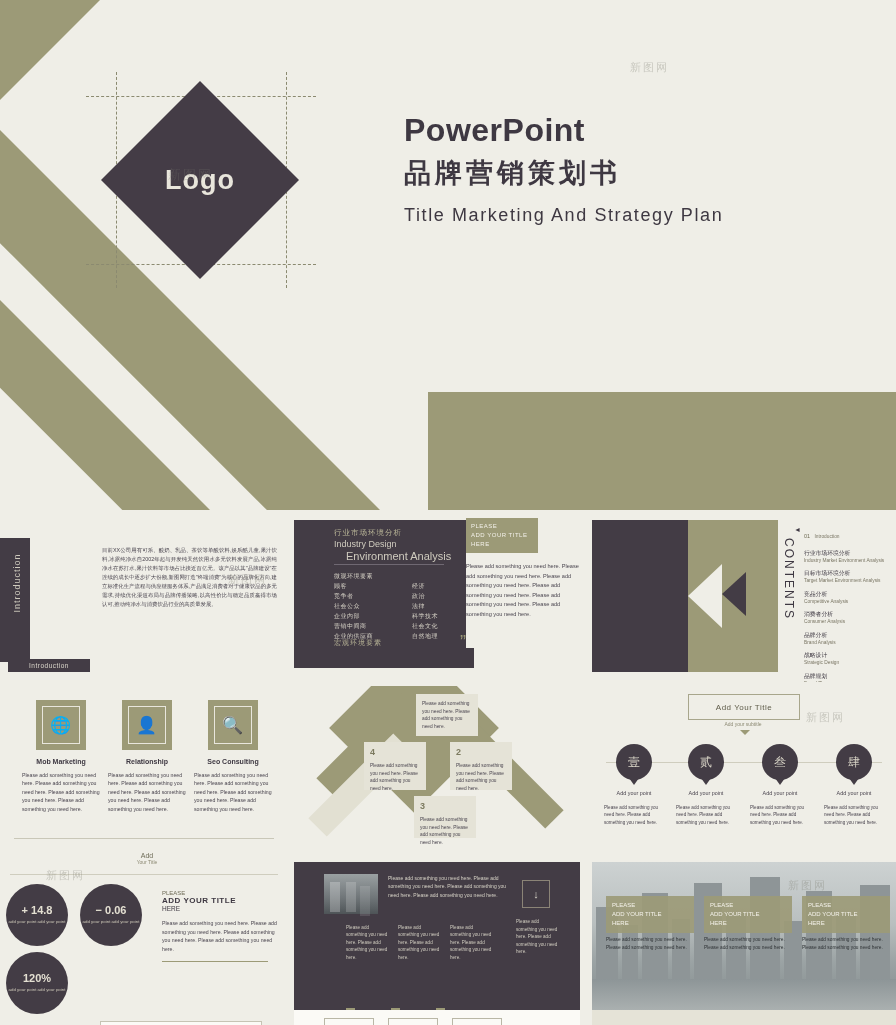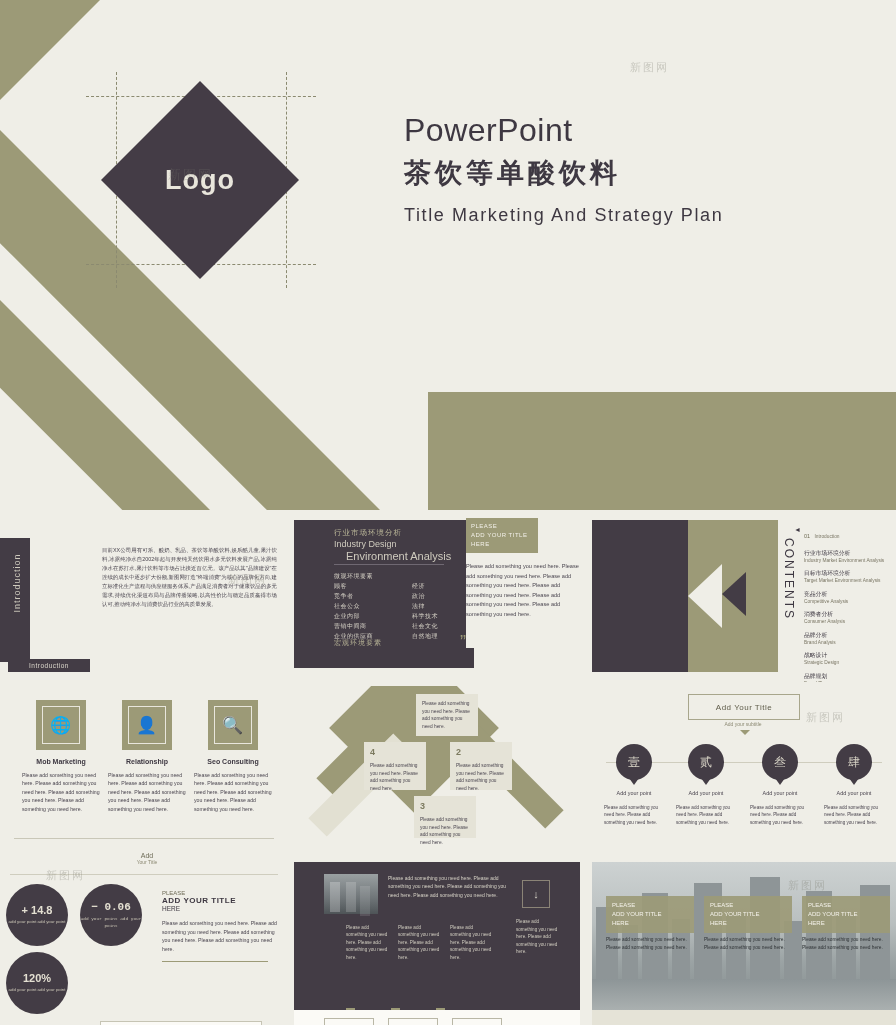--- a/index.html
+++ b/index.html
@@ -23,21 +23,21 @@
   .logo-diamond .lbl{
     position:absolute;left:0;top:0;width:140px;height:140px;
     transform:rotate(-45deg);
     display:flex;align-items:center;justify-content:center;
     color:#e9e6dc;font-size:27px;font-weight:bold;letter-spacing:1px;
   }
   .dashguide{position:absolute;border-top:1px dashed #8b8a70;}
   .dashguide.v{border-top:none;border-left:1px dashed #8b8a70;}
 
   .hero-text{position:absolute;left:404px;top:112px;width:460px;}
-  .t-ppt{font-size:32px;color:#3e3842;letter-spacing:.5px;margin:0 0 6px 0;font-weight:normal;}
+  .t-ppt{font-size:32px;color:#3e3842;letter-spacing:.5px;margin:0 0 6px 0;font-weight:bold;}
   .t-cn{font-size:27px;color:#3e3842;font-weight:bold;letter-spacing:4px;margin:0 0 14px 0;}
   .t-en{font-size:18px;color:#3e3842;letter-spacing:1.6px;margin:0 0 22px 0;}
   .t-meta{font-size:13px;color:#3e3842;letter-spacing:1px;}
   .t-meta .gap{display:inline-block;width:34px;}
 
   
   .wm{position:absolute;color:rgba(120,120,110,.32);font-size:11px;letter-spacing:2px;pointer-events:none;white-space:nowrap;}
   .wm.big{font-size:13px;color:rgba(120,120,110,.28);}
 
   
@@ -172,21 +172,21 @@
     <div class="dashguide" style="left:86px;top:264px;width:230px;"></div>
     <div class="dashguide v" style="left:116px;top:72px;height:216px;"></div>
     <div class="dashguide v" style="left:286px;top:72px;height:216px;"></div>
 
     <div class="logo-diamond">
       <div class="lbl">Logo</div>
     </div>
 
     <div class="hero-text">
       <div class="t-ppt">PowerPoint</div>
-      <div class="t-cn">茶饮等单酸饮料</div>
+      <div class="t-cn">品牌营销策划书</div>
       <div class="t-en">Title  Marketing And Strategy Plan</div>
     </div>
 
     <div class="wm big" style="left:168px;top:166px;">新图网</div>
     <div class="wm" style="left:630px;top:60px;">新图网</div>
   </div>
 
   <div class="grid">
 
     <div class="slide sA">
@@ -360,21 +360,21 @@
       <div class="addt">
         <span>Add</span>
         <small>Your Title</small>
       </div>
       <div class="hr"></div>
 
       <div class="circ" style="left:6px;top:32px;">
         <div class="v">+ 14.8</div>
         <div class="t">add your point add your point</div>
       </div>
-      <div class="circ" style="left:80px;top:32px;font-family:Liberation Mono, monospace;">
+      <div class="circ" style="left:80px;top:32px;">
         <div class="v">− 0.06</div>
         <div class="t">add your point add your point</div>
       </div>
       <div class="circ" style="left:6px;top:100px;">
         <div class="v">120%</div>
         <div class="t">add your point add your point</div>
       </div>
 
       <div class="tagline">
         <div class="t1">PLEASE</div>

